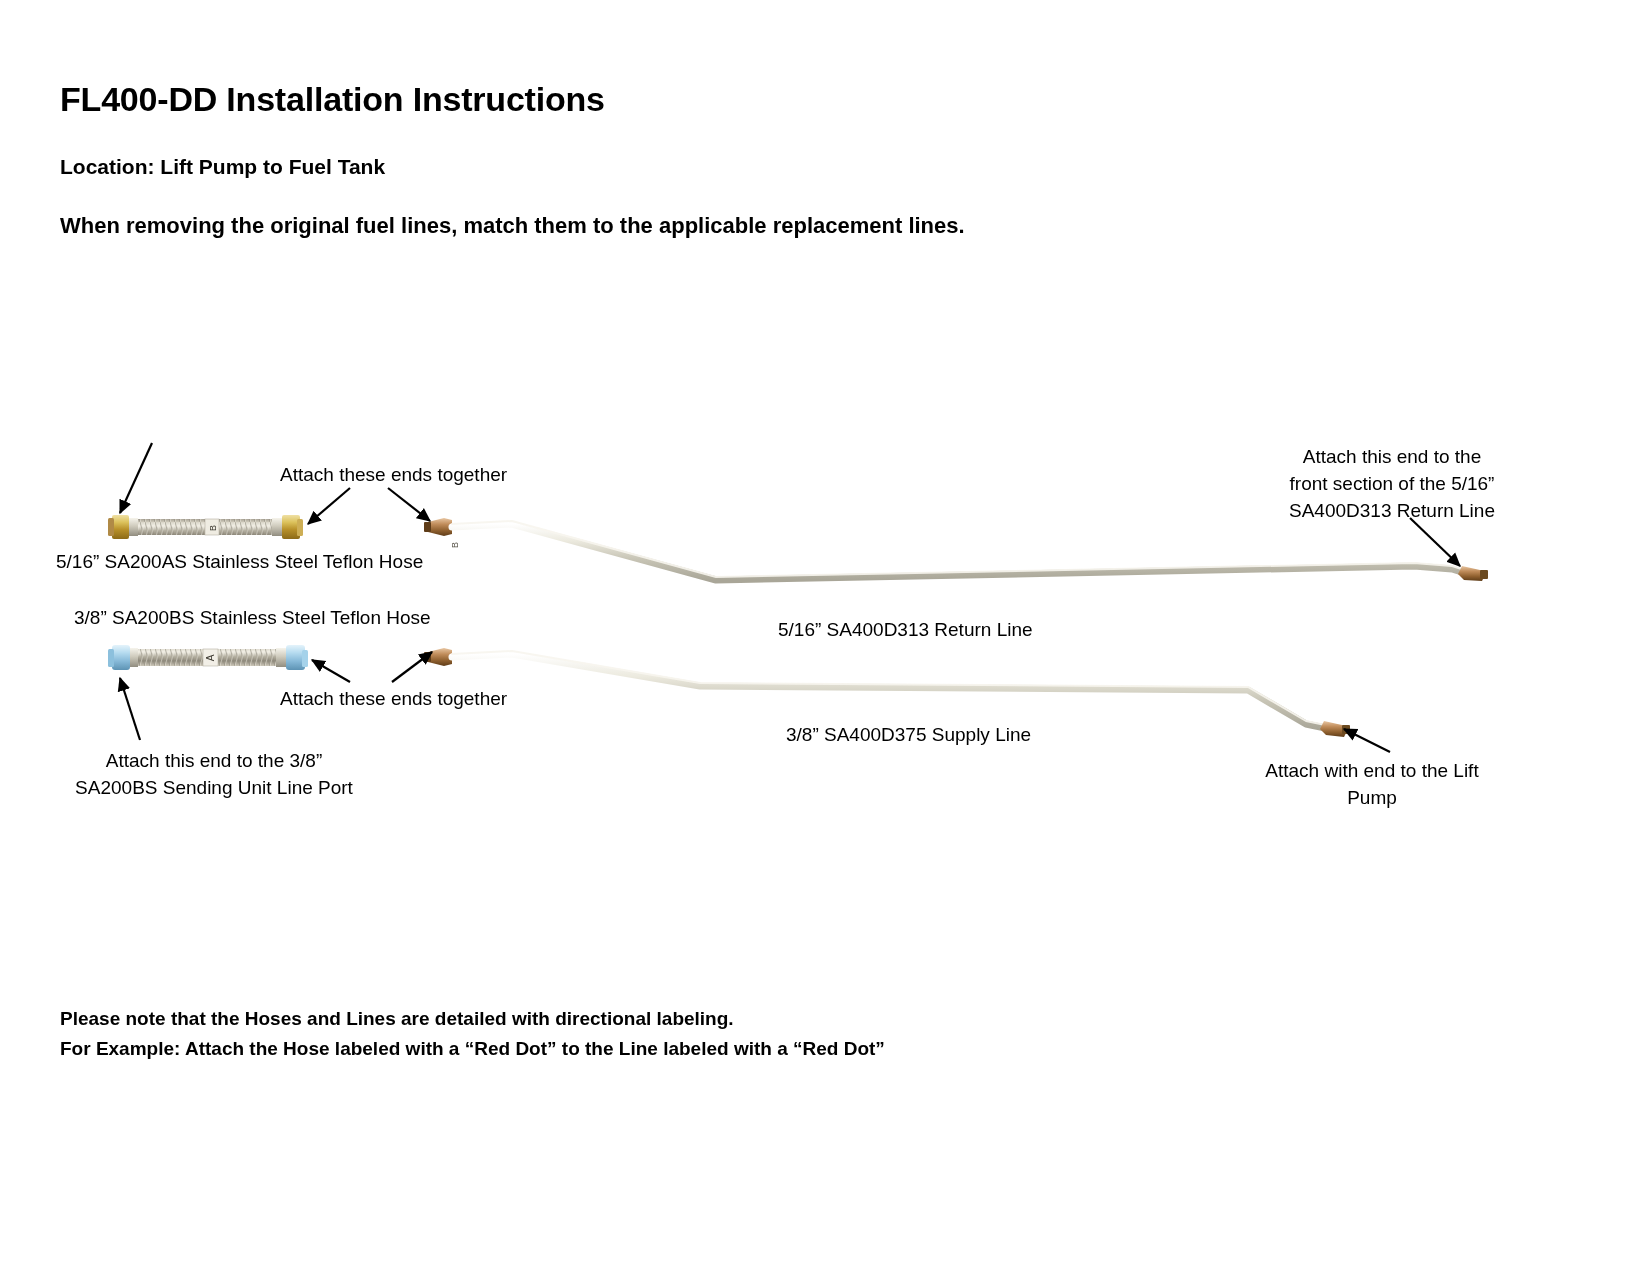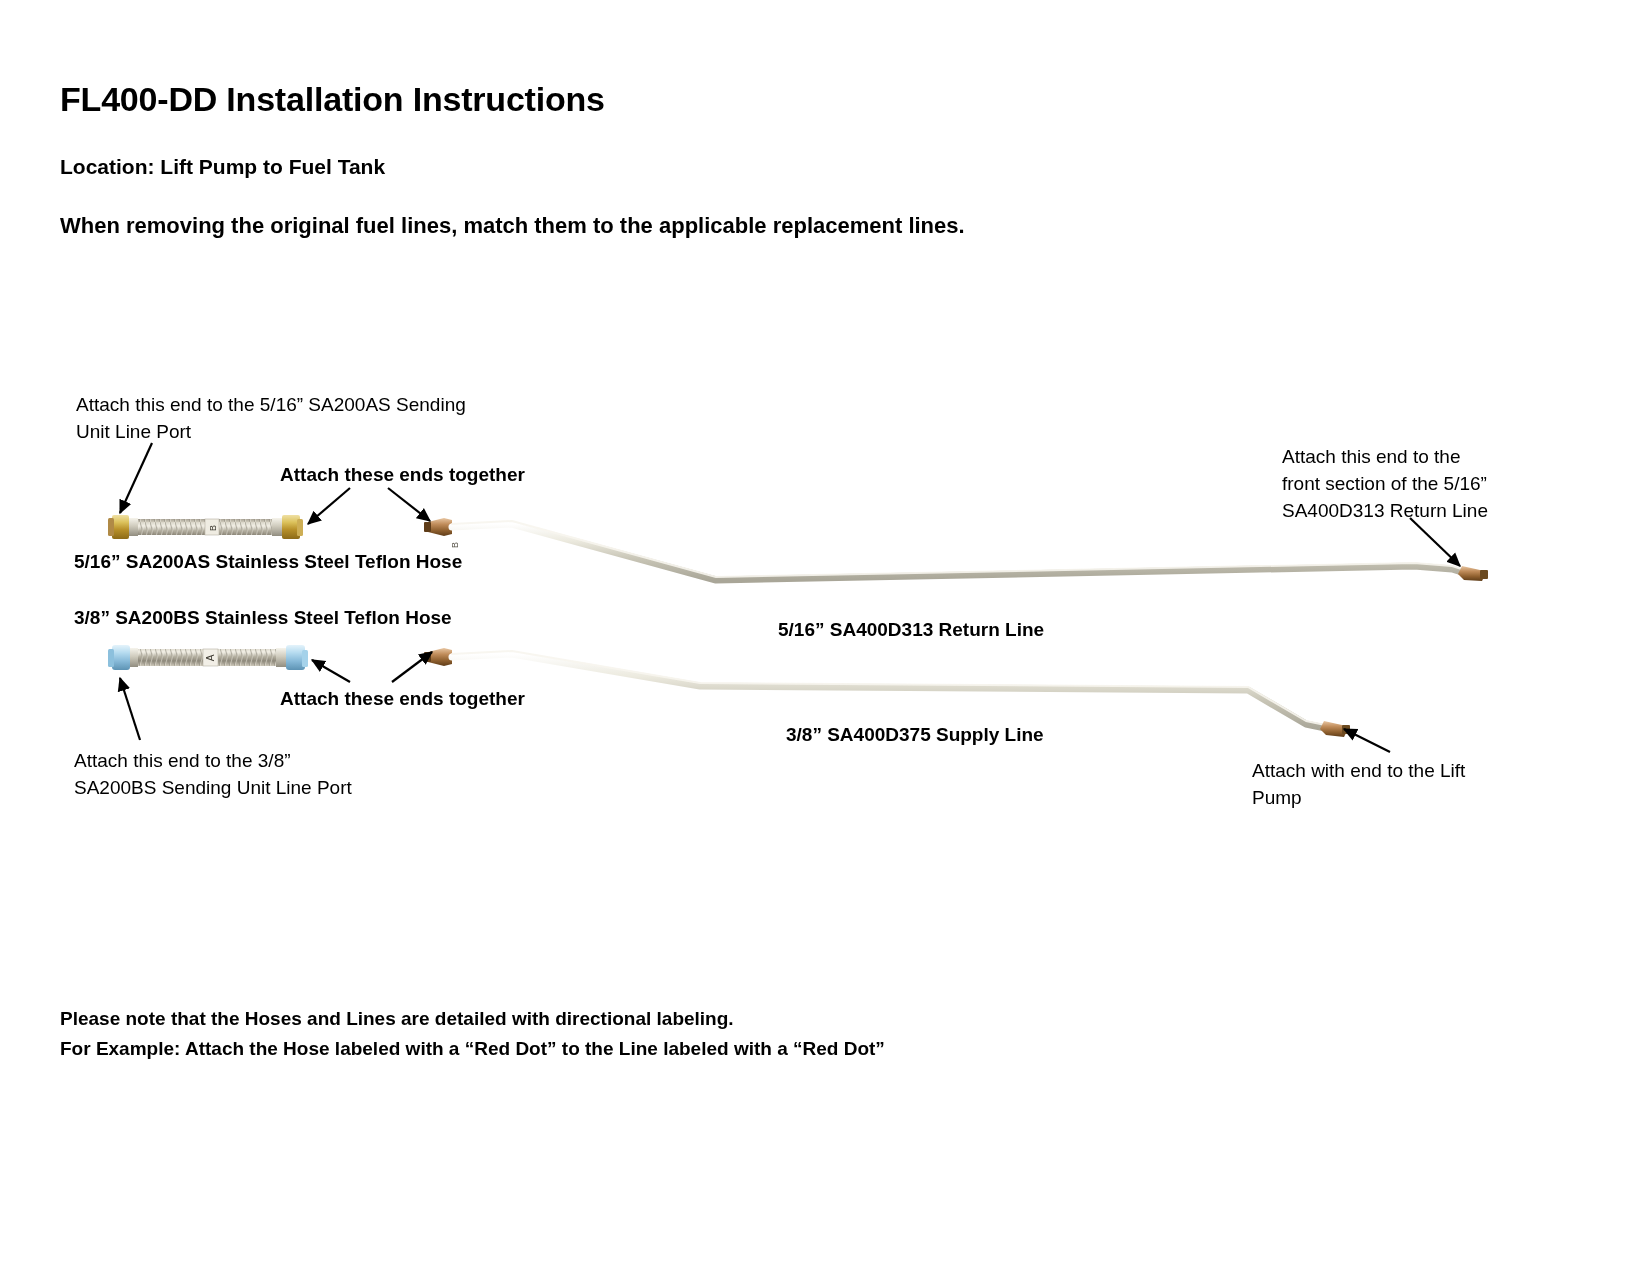--- a/index.html
+++ b/index.html
@@ -10,20 +10,21 @@
   body {
     font-family: "Liberation Sans", sans-serif;
     color: #000000;
   }
   #page {
     position: relative;
     width: 1650px;
     height: 1275px;
     background: #ffffff;
     overflow: hidden;
+    text-align: center;
   }
 
   
   .doc-title {
     position: absolute;
     left: 60px;
     top: 80px;
     font-size: 34px;
     font-weight: bold;
     letter-spacing: -0.2px;
@@ -58,25 +59,25 @@
   .footer-2 { top: 1038px; }
 
   
   .callout {
     position: absolute;
     font-size: 19px;
     font-weight: normal;
     line-height: 1.42;
     color: #000;
   }
-  .callout.nowrap { white-space: nowrap; font-weight: bold; }
+  .callout.nowrap { white-space: nowrap; }
 
   .cal-a  { left: 76px;  top: 392px; width: 420px; }
   .cal-b  { left: 280px; top: 462px; }
-  .cal-c  { left: 74px;  top: 549px; }
+  .cal-c  { left: 56px;  top: 549px; }
   .cal-d  { left: 74px;  top: 605px; }
   .cal-e  { left: 280px; top: 686px; }
   .cal-f  { left: 74px;  top: 748px; width: 280px; }
   .cal-g  { left: 1282px; top: 444px; width: 220px; }
   .cal-h  { left: 1252px; top: 758px; width: 240px; }
   .cal-ret{ left: 778px; top: 577px; margin-top: 40px; }
   .cal-sup{ left: 786px; top: 703px; margin-top: 19px; }
 
   
   #art {
@@ -224,21 +225,20 @@
       <line x1="392" y1="682" x2="432" y2="652"></line>
 
       <line x1="1390" y1="752" x2="1344" y2="729"></line>
     </g>
 
     <text x="212" y="532" font-family="Liberation Sans, sans-serif" font-size="9" text-anchor="middle" fill="#3a372f" transform="rotate(-90 212 528)">B</text>
     <text x="210" y="662" font-family="Liberation Sans, sans-serif" font-size="10" text-anchor="middle" fill="#3a372f" transform="rotate(-90 210 658)">A</text>
     <text x="455" y="548" font-family="Liberation Sans, sans-serif" font-size="9" text-anchor="middle" fill="#5a564b" transform="rotate(-90 455 545)">B</text>
   </svg>
 
-  <div class="callout cal-a">Attach this end to the 5/16” SA200AS Sending Unit Line Port</div>
 
   <div class="callout cal-b nowrap">Attach these ends together</div>
 
   <div class="callout cal-c nowrap">5/16” SA200AS Stainless Steel Teflon Hose</div>
 
   <div class="callout cal-d nowrap">3/8” SA200BS Stainless Steel Teflon Hose</div>
 
   <div class="callout cal-e nowrap">Attach these ends together</div>
 
   <div class="callout cal-f">Attach this end to the 3/8” SA200BS Sending Unit Line Port</div>

